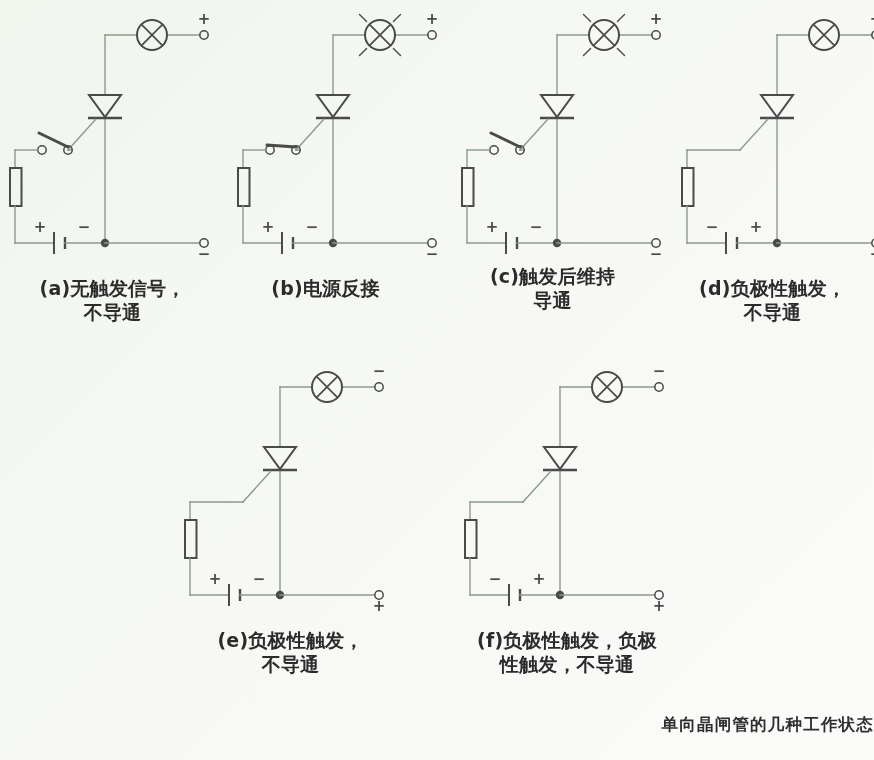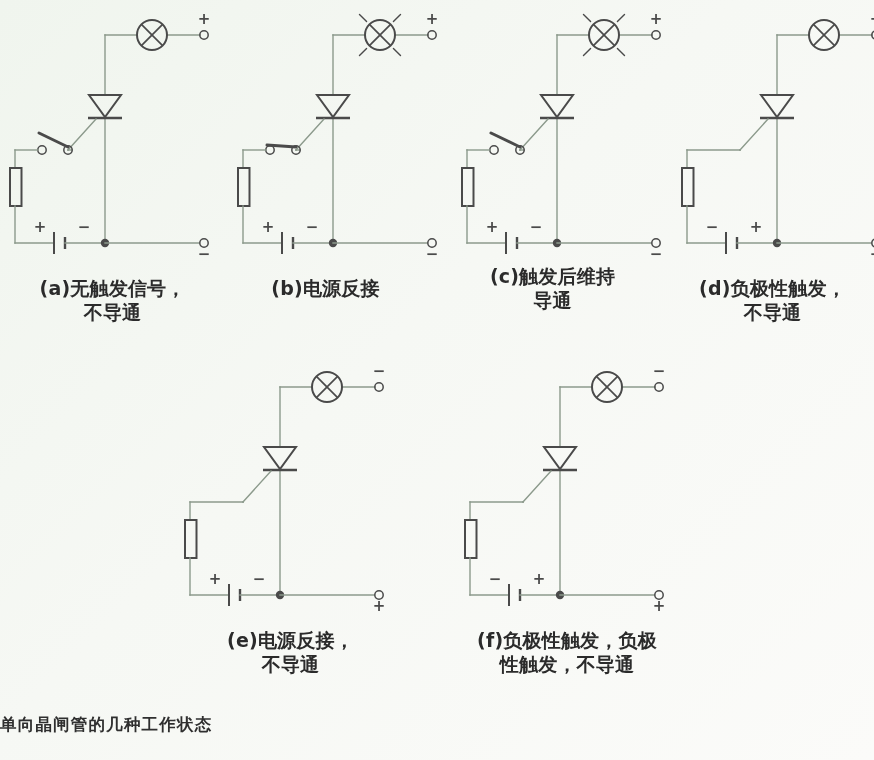--- a/index.html
+++ b/index.html
@@ -37,21 +37,21 @@
     color: #2b2b2b;
     line-height: 1.28;
     letter-spacing: 0.2px;
     white-space: pre-line;
   }
   .figure-caption {
     position: absolute;
     left: 0;
     top: 714px;
     width: 874px;
-    text-align: left;
+    text-align: right;
     font-family: Liberation Mono, monospace;
     font-size: 16.5px;
     font-weight: 700;
     color: #2f2f2f;
     letter-spacing: 1.2px;
   }
 </style>
 </head>
 <body>
 
@@ -276,21 +276,21 @@
           </g>
           <line x1="65" y1="243" x2="105" y2="243" stroke="#8c9a8c" stroke-width="1.4" stroke-linecap="square"></line>
           <text x="40" y="232" font-family="DejaVu Sans, sans-serif" font-size="15" font-weight="700" fill="#4a4a4a" text-anchor="middle">+</text>
           <text x="84" y="232" font-family="DejaVu Sans, sans-serif" font-size="15" font-weight="700" fill="#4a4a4a" text-anchor="middle">−</text>
           <circle cx="105" cy="243" r="4.2" fill="#4a4a4a"></circle>
           <line x1="105" y1="243" x2="199" y2="243" stroke="#8c9a8c" stroke-width="1.4" stroke-linecap="square"></line>
           <circle cx="204" cy="243" r="4.2" fill="none" stroke="#4a4a4a" stroke-width="1.5"></circle>
           <text x="204" y="259" font-family="DejaVu Sans, sans-serif" font-size="15" font-weight="700" fill="#4a4a4a" text-anchor="middle">+</text>
         </svg>
       </div>
-      <div class="caption" style="left: 178px; top: 628px; width: 225px;">(e)电源反接，
+      <div class="caption" style="left: 178px; top: 628px; width: 225px;">(e)负极性触发，
 不导通</div>
       <div class="cell" style="left: 455px; top: 352px;">
         <svg width="210" height="268" viewBox="0 0 210 268">
           <line x1="105" y1="35" x2="137" y2="35" stroke="#8c9a8c" stroke-width="1.4" stroke-linecap="square"></line>
           <line x1="167" y1="35" x2="200" y2="35" stroke="#8c9a8c" stroke-width="1.4" stroke-linecap="square"></line>
           <g>
             <circle cx="152" cy="35" r="15" fill="none" stroke="#4a4a4a" stroke-width="2"></circle>
             <line x1="141.395" y1="24.395000000000003" x2="162.605" y2="45.605" stroke="#4a4a4a" stroke-width="1.7"></line>
             <line x1="162.605" y1="24.395000000000003" x2="141.395" y2="45.605" stroke="#4a4a4a" stroke-width="1.7"></line>
           </g>

